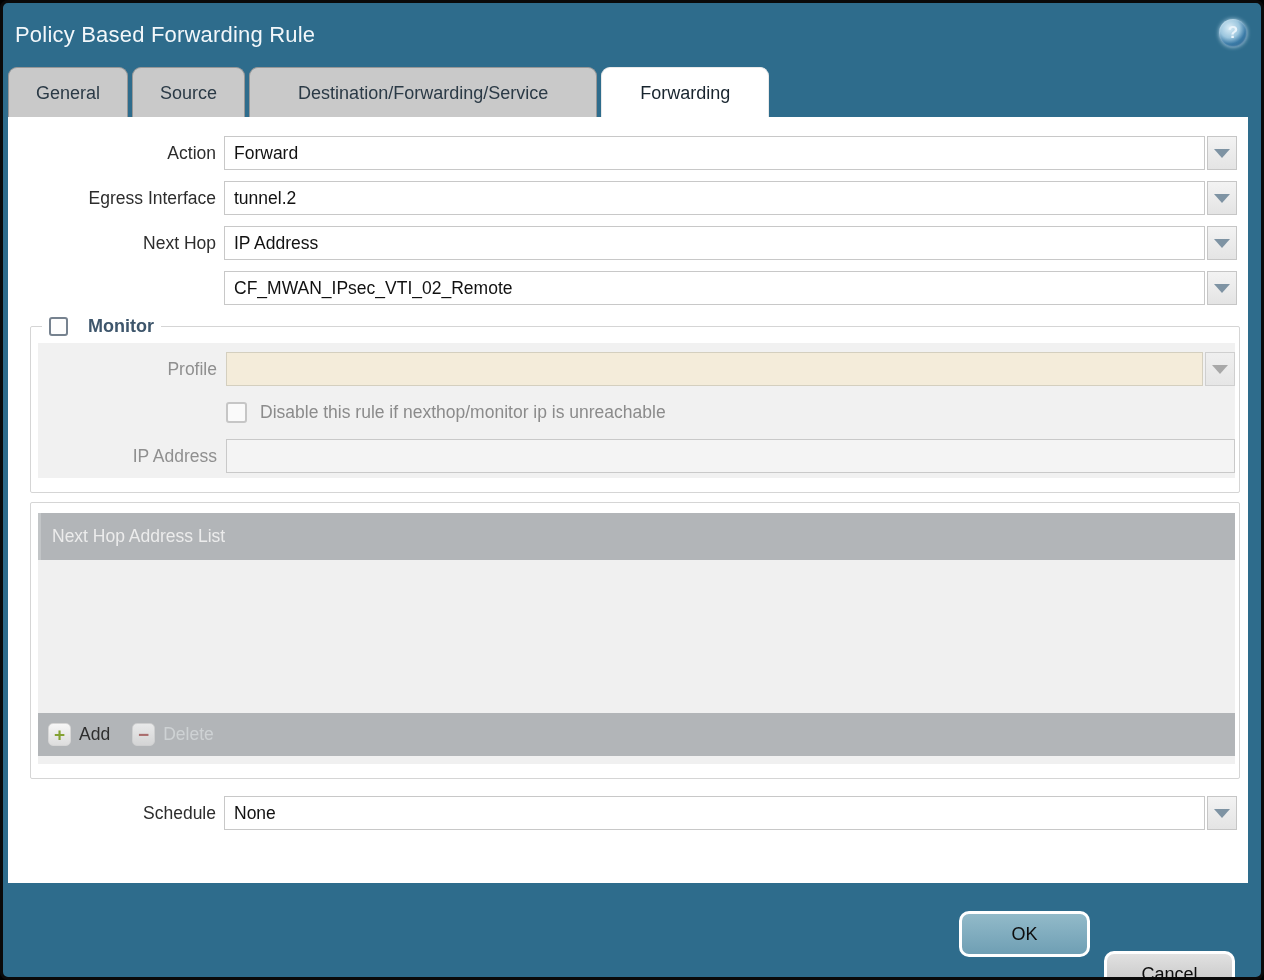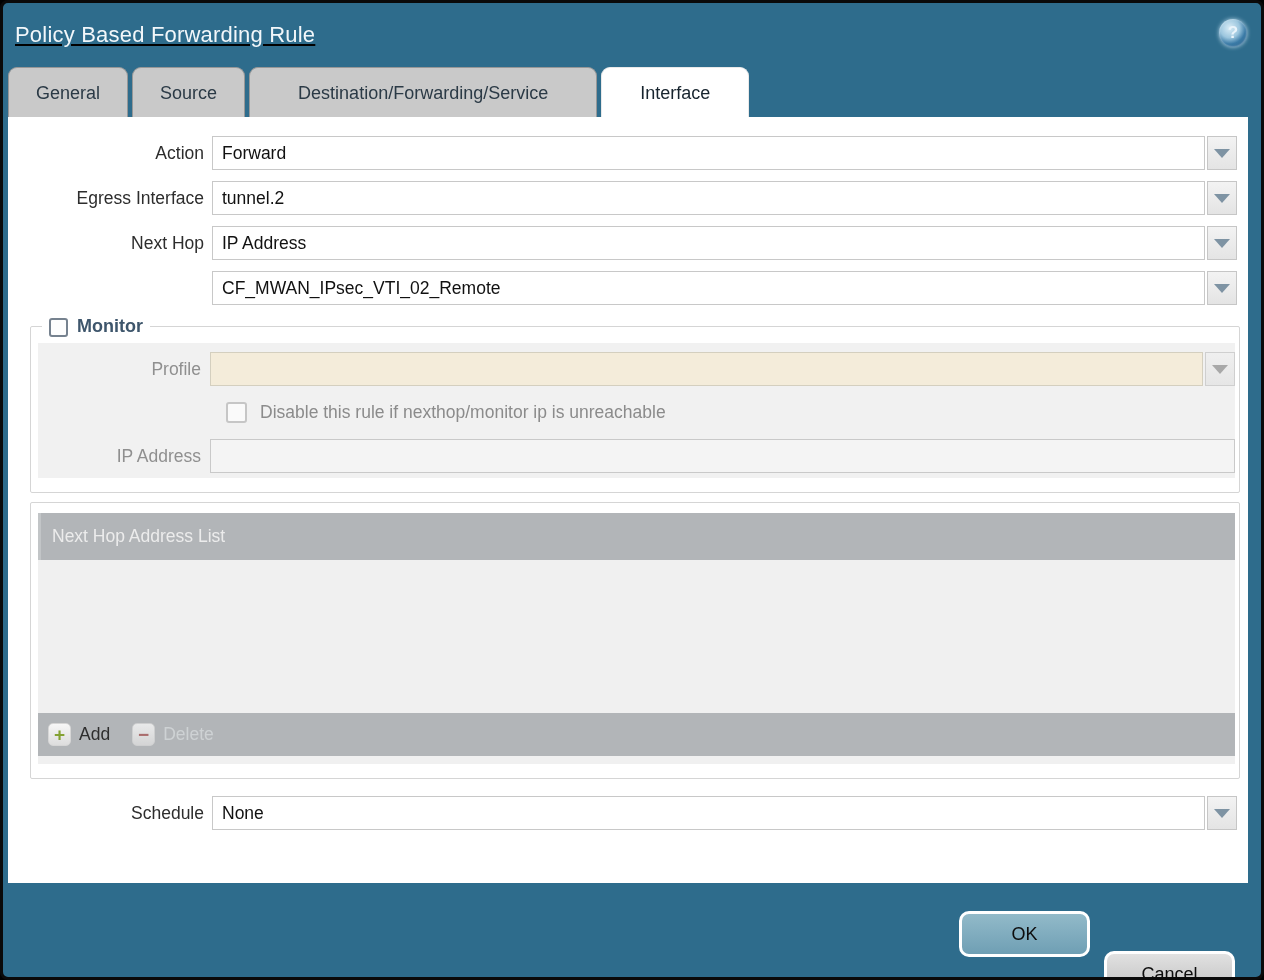--- a/index.html
+++ b/index.html
@@ -6,21 +6,21 @@
   html,body { width:1264px; height:980px; background:#000; }
   body { font-family:"Liberation Sans","DejaVu Sans",sans-serif; }
 
   .frame {
     width:1264px; height:980px;
     border:3px solid #0a0a0a; border-radius:8px;
     background:#2e6c8c; overflow:hidden; position:relative;
   }
 
   
-  .titlebar { height:64px; position:relative; display:flex; align-items:center;text-decoration:underline; }
+  .titlebar { height:64px; position:relative; display:flex; align-items:center; }
   .title { color:#f2f7fa; font-size:22px; letter-spacing:.2px; padding-left:12px; font-weight:400; }
   .help {
     position:absolute; right:14px; top:16px; width:28px; height:28px; border-radius:50%;
     background:radial-gradient(circle at 38% 32%, #d9ecf6 0%, #9cc6de 38%, #3a7aa6 62%, #2a5f88 100%);
     box-shadow:0 0 4px rgba(210,235,250,.8), inset 0 0 2px rgba(255,255,255,.7);
     display:flex; align-items:center; justify-content:center;
     color:#eaf4fb; font-size:17px; font-weight:bold; cursor:pointer;
   }
 
   
@@ -31,49 +31,49 @@
     border-radius:9px 9px 0 0; color:#2b3a46; font-size:18px; cursor:pointer; white-space:nowrap;
   }
   .tab.wide { padding:0 48px; }
   .tab.active { background:#ffffff; border-color:#e9e9e9; color:#17242e; padding:0 38px; }
 
   
   .content { background:#fff; margin:0 13px 0 5px; height:766px; padding-top:19px; overflow:hidden; }
 
   .frow { display:flex; align-items:center; margin:0 11px 11px 0; }
   .frow > .flabel {
-    width:204px; text-align:right; padding-right:8px; font-size:17.5px; color:#2d2d2d; flex:none;
+    width:204px; text-align:right; padding-right:8px; font-size:17.5px; color:#2d2d2d; flex:none;margin-left:12px;
   }
   .fieldwrap { flex:1; display:flex; height:34px; }
   .fval {
     flex:1; border:1px solid #c8c8c8; background:#fff; display:flex; align-items:center;
     padding:0 9px; font-size:17.5px; color:#111; cursor:pointer;
   }
   .ddbtn {
     width:30px; margin-left:2px; border:1px solid #c6c6c6;
     background:linear-gradient(#f3f3f3,#e4e4e4);
     display:flex; align-items:center; justify-content:center; cursor:pointer; flex:none;
   }
   .tri { width:0; height:0; border-left:8px solid transparent; border-right:8px solid transparent; border-top:9px solid #7e93a3; }
   .tri.dim { border-top-color:#a8a8a8; }
 
   
   fieldset.group { border:1px solid #d5d5d5; border-radius:2px; margin:0 8px 9px 22px; padding:6px 4px 14px 7px; }
-  fieldset.group legend { display:flex; align-items:flex-end; margin-left:4px; padding:0 7px; }
+  fieldset.group legend { display:flex; align-items:center; margin-left:4px; padding:0 7px;gap:11px; }
   .cb {
     width:19px; height:19px; background:#fdfdfd; border:2px solid #76828f; border-radius:3px;
     flex:none; cursor:pointer;
   }
   .cb.dim { border-color:#c6c6c6; background:#fafafa; width:21px; height:21px; cursor:default; }
   .legend-text { font-size:18px; font-weight:bold; color:#3e566c; margin-left:9px; }
 
   .panel { background:#f1f1f1; padding:9px 0 5px 0; }
   .prow { display:flex; align-items:center; margin-bottom:16px; }
   .prow:last-child { margin-bottom:0; }
-  .prow > .flabel { width:172px; text-align:right; padding-right:9px; font-size:17.5px; color:#8f8f8f; flex:none; }
+  .prow > .flabel { width:188px; text-align:right; padding-right:9px; font-size:17.5px; color:#8f8f8f; flex:none; }
   .fval.beige { background:#f4ecda; border-color:#d4cfbf; cursor:default; }
   .ddbtn.dim { background:linear-gradient(#efefef,#e6e6e6); border-color:#cfcfcf; cursor:default; }
   .input-disabled { flex:1; height:34px; border:1px solid #c9c9c9; background:#f4f4f4; }
   .cbrow { margin-left:188px; display:flex; align-items:center; }
   .dimtext { font-size:17.5px; color:#8b8b8b; margin-left:13px; }
 
   
   .tbl { margin-top:4px; }
   .thead { height:47px; background:#b2b5b8; border-left:3px solid #c2c5c7; display:flex; align-items:center;
            padding-left:11px; color:#ececec; font-size:17.5px; }
@@ -112,21 +112,21 @@
 
   <div class="titlebar">
     <span class="title">Policy Based Forwarding Rule</span>
     <span class="help">?</span>
   </div>
 
   <div class="tabbar">
     <div class="tab">General</div>
     <div class="tab">Source</div>
     <div class="tab wide">Destination/Forwarding/Service</div>
-    <div class="tab active">Interface</div>
+    <div class="tab active">Forwarding</div>
   </div>
 
   <div class="content">
 
     <div class="frow">
       <div class="flabel">Action</div>
       <div class="fieldwrap">
         <div class="fval">Forward</div>
         <div class="ddbtn">
           <span class="tri"></span>

